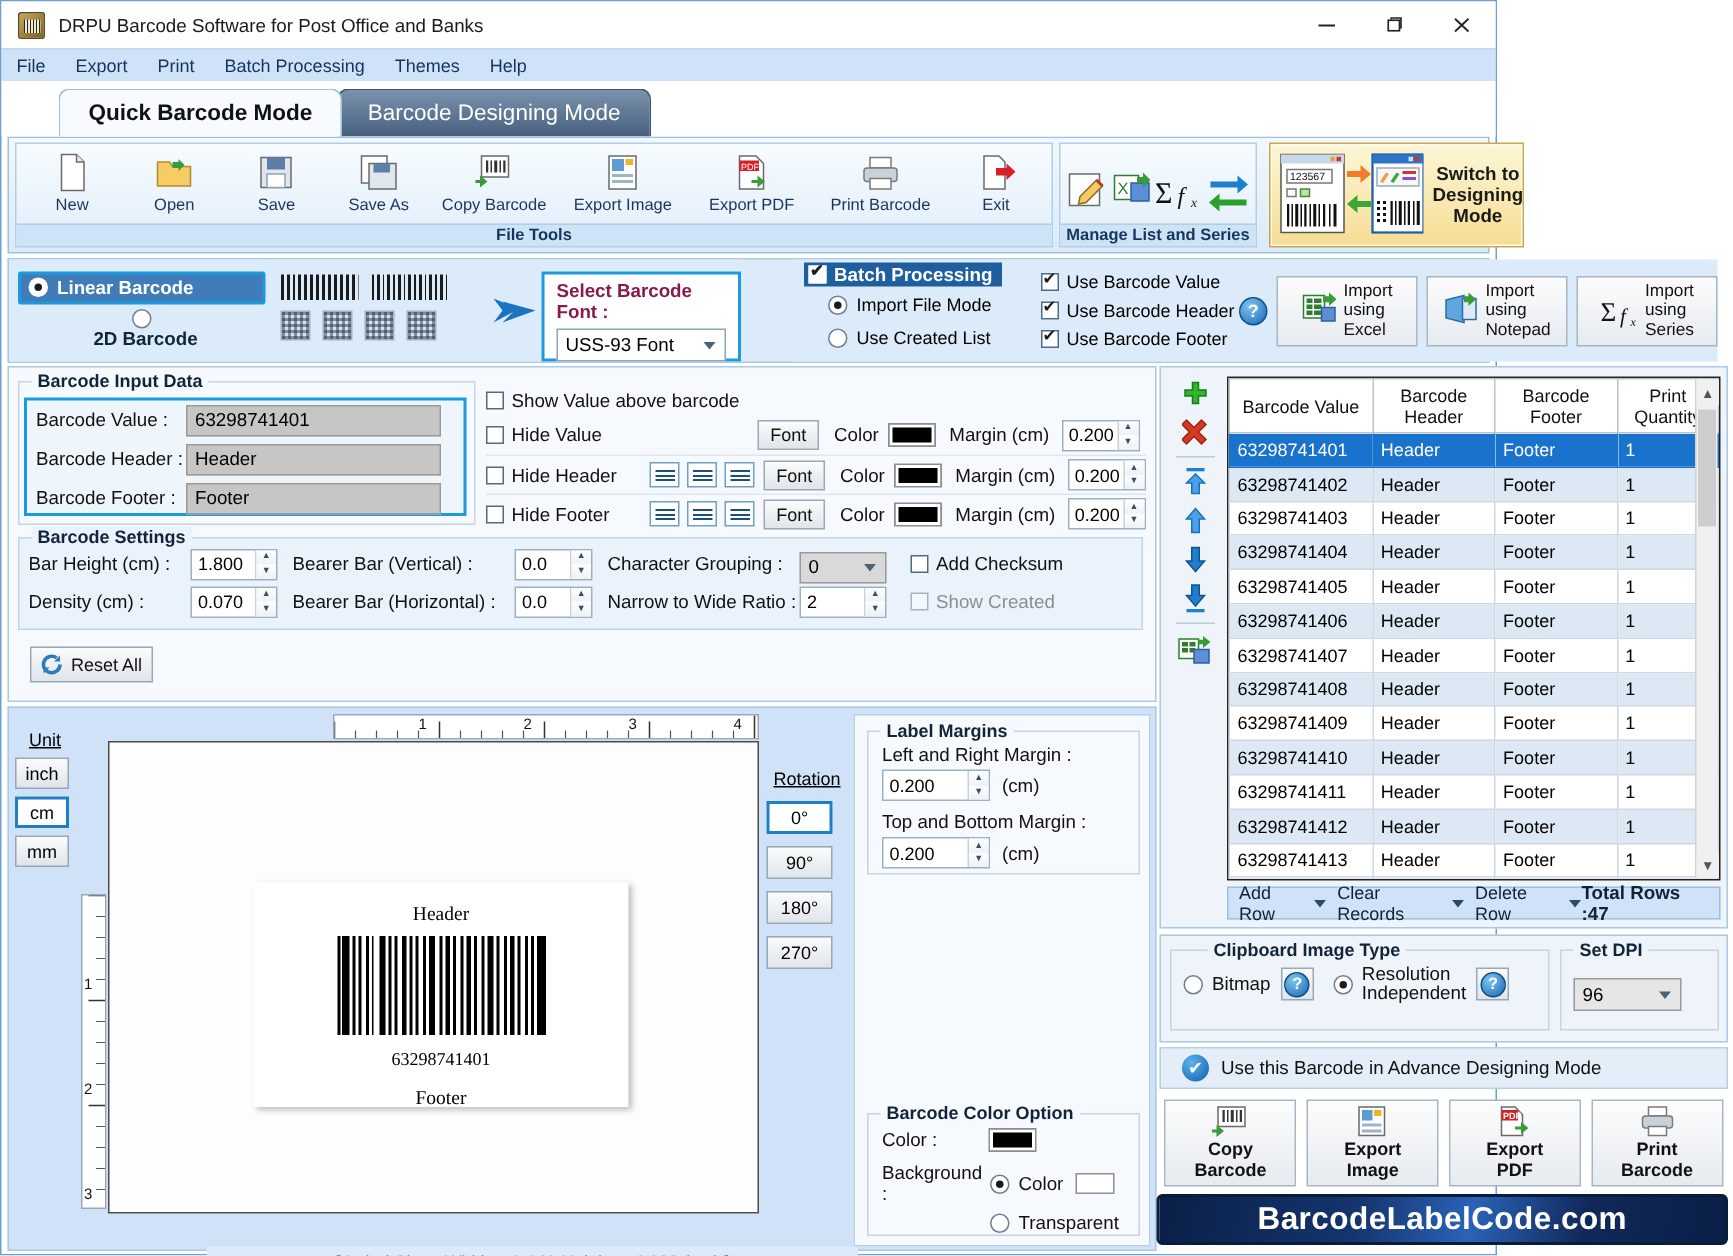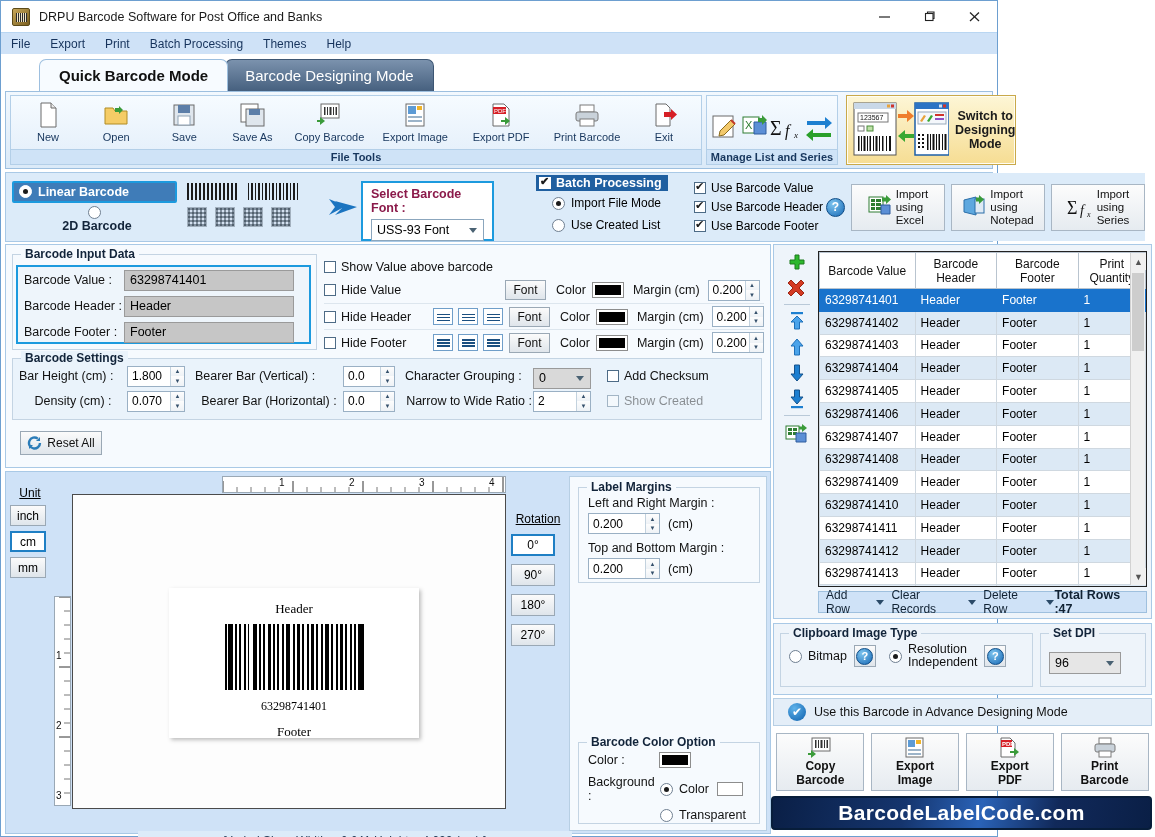--- a/index.html
+++ b/index.html
@@ -726,21 +726,21 @@
         <span class="lbl" style="width:128px;margin-left:10px;">Character Grouping  :</span>
         <span class="combobox" style="width:58px;height:21px;background:#d9d9d9;border-color:#9a9a9a;">
           <span>0</span>
           <span class="caret"></span>
         </span>
         <span style="display:flex;align-items:center;margin-left:16px;">
           <span class="chk"></span>
           <span class="lbl">Add Checksum</span>
         </span>
       </div>
-      <div style="display:flex;align-items:center;height:28px;padding:0 0 0 6px;text-align:center;">
+      <div style="display:flex;align-items:center;height:28px;padding:0 0 0 6px;">
         <span class="lbl" style="width:108px;">Density (cm) :</span>
         <span class="spin" style="width:58px;">
           <span>0.070</span>
           <span class="spinbtns">
               <span class="sb">▲</span>
               <span class="sb">▼</span>
             </span>
         </span>
         <span class="lbl" style="width:148px;margin-left:10px;">Bearer Bar (Horizontal) :</span>
         <span class="spin" style="width:52px;">
@@ -1141,21 +1141,21 @@
       <span class="gbitem">
         <span>Delete Row</span>
         <span class="dcaret"></span>
       </span>
       <span class="totalrows">Total Rows :47</span>
     </div>
   </div>
 
   <div class="cliparea">
     <div class="grp" style="left:6px; top:9px; width:253px; height:54px; background:#eef4fa;">
-      <div class="grptitle" style="background:#eef4fa;">Clipboard Image Type</div>
+      <div class="grptitle" style="background:#eef4fa;margin-left:16px;">Clipboard Image Type</div>
       <div style="display:flex;align-items:center;height:44px;padding-left:8px;">
         <span class="rad"></span>
         <span class="lbl">Bitmap</span>
         <span class="btn" style="width:22px;height:22px;margin-left:7px;">
           <span class="helpbtn" style="width:17px;height:17px;font-size:11px;">?</span>
         </span>
         <span class="rad on" style="margin-left:13px;"></span>
         <span class="lbl" style="line-height:13px;">
           <span style="display:block;">Resolution</span>
           <span style="display:block;">Independent</span>

